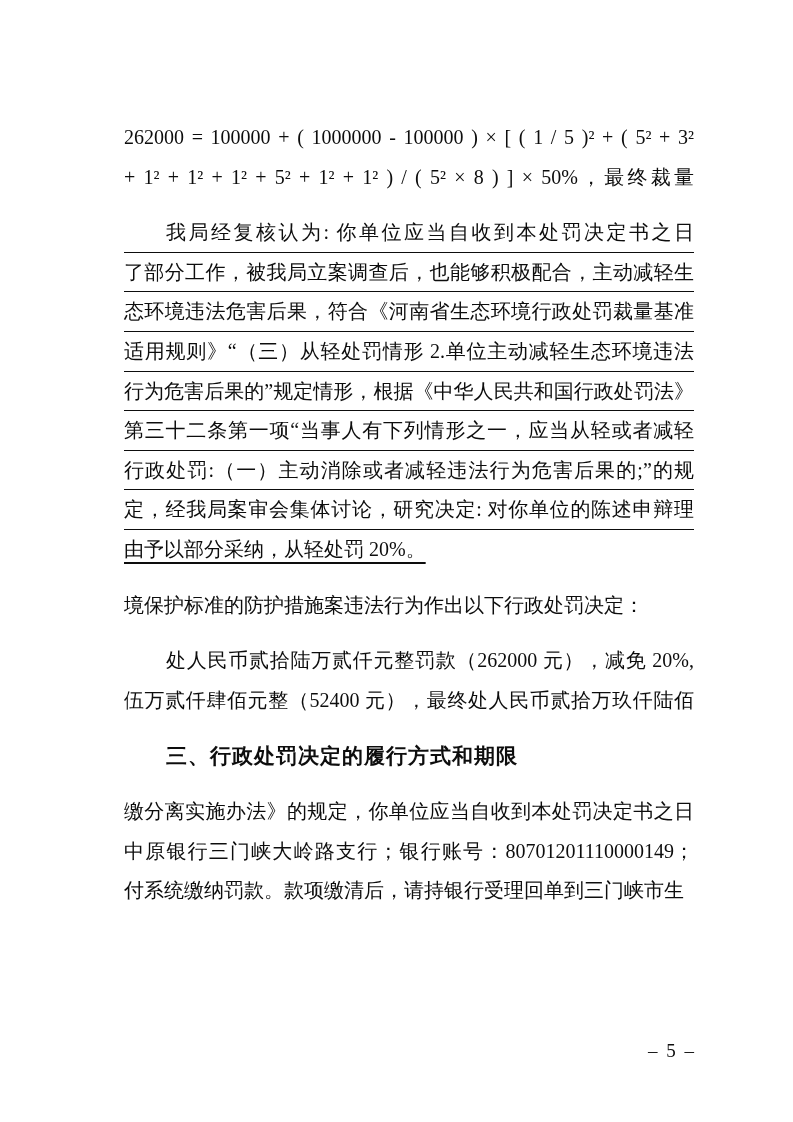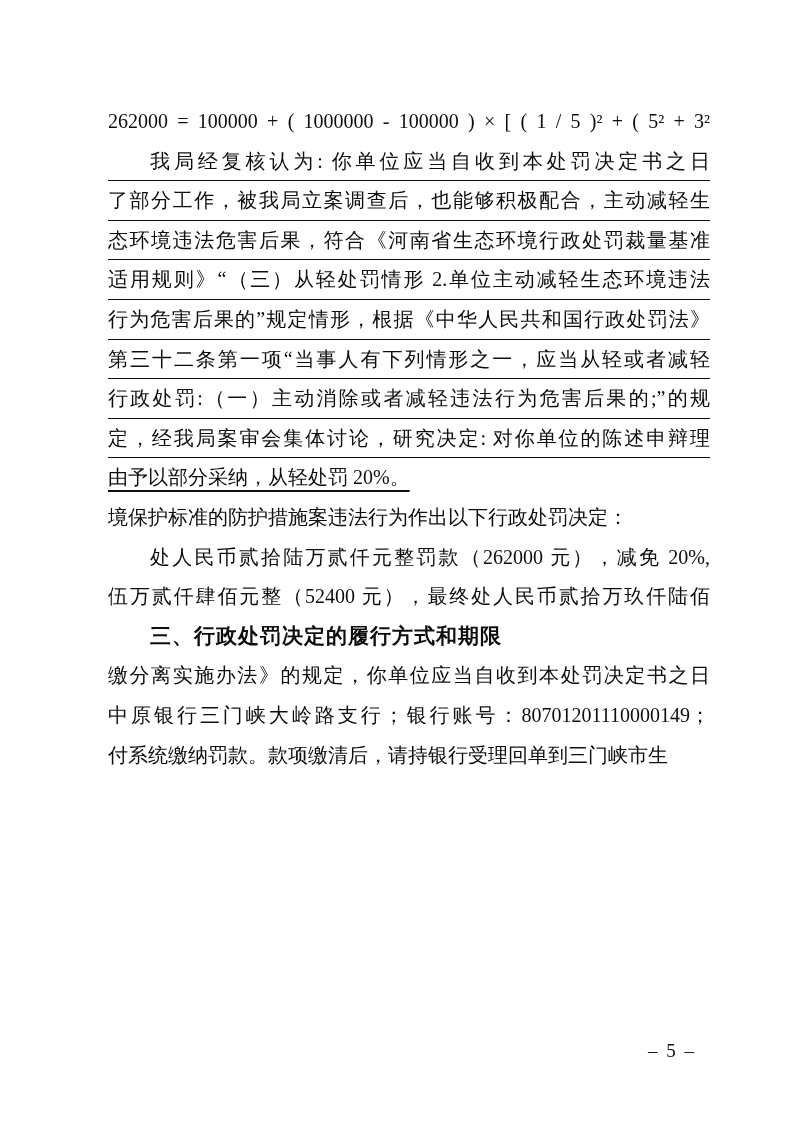--- a/index.html
+++ b/index.html
@@ -9,21 +9,21 @@
     position: relative;
     overflow: hidden;
     font-family: "Liberation Serif", "DejaVu Serif", serif;
     color: #0d0d0d;
   }
   .doc-body {
     position: absolute;
     left: 108px; top: 102px;
     width: 602px;
   }
-  .para { margin: 0; padding: 0; }
+  .para { margin: 16px; padding: 0; }
   .line {
     height: 39.6px;
     line-height: 39.6px;
     font-size: 20px;
     box-sizing: border-box;
     white-space: nowrap;
   }
   .line.fill {
     white-space: normal;
     text-align: justify;
@@ -32,40 +32,41 @@
   
   .para.u .line.fill { border-bottom: 1.5px solid #0d0d0d; }
   .para.u .line:not(.fill) span {
     text-decoration: underline;
     text-decoration-thickness: 1.5px;
     text-underline-offset: 6px;
   }
   .line.indent { text-indent: 42px; }
   .line.heading {
     font-weight: bold;
-    font-family: Liberation Serif, serif;
+    font-family: Liberation Sans, sans-serif;
     font-size: 21px;
     letter-spacing: 1px;
   }
   .footer {
     position: absolute;
     top: 1040px;
     left: 108px;
     width: 588px;
     text-align: right;
     font-size: 19px;
     letter-spacing: 2px;
   }
 </style>
 </head>
 <body>
 
 <div class="doc-body">
     <div class="para">
       <div class="line fill"><span>262000 = 100000 + ( 1000000 - 100000 ) × [ ( 1 / 5 )² + ( 5² + 3²</span></div>
+      <div class="line fill"><span>+ 1² + 1² + 1² + 5² + 1² + 1² ) / ( 5² × 8 ) ] × 50%，最终裁量</span></div>
     </div>
     <div class="para u">
       <div class="line fill indent"><span>我局经复核认为: 你单位应当自收到本处罚决定书之日</span></div>
       <div class="line fill"><span>了部分工作，被我局立案调查后，也能够积极配合，主动减轻生</span></div>
       <div class="line fill"><span>态环境违法危害后果，符合《河南省生态环境行政处罚裁量基准</span></div>
       <div class="line fill"><span>适用规则》“（三）从轻处罚情形 2.单位主动减轻生态环境违法</span></div>
       <div class="line fill"><span>行为危害后果的”规定情形，根据《中华人民共和国行政处罚法》</span></div>
       <div class="line fill"><span>第三十二条第一项“当事人有下列情形之一，应当从轻或者减轻</span></div>
       <div class="line fill"><span>行政处罚:（一）主动消除或者减轻违法行为危害后果的;”的规</span></div>
       <div class="line fill"><span>定，经我局案审会集体讨论，研究决定: 对你单位的陈述申辩理</span></div>

